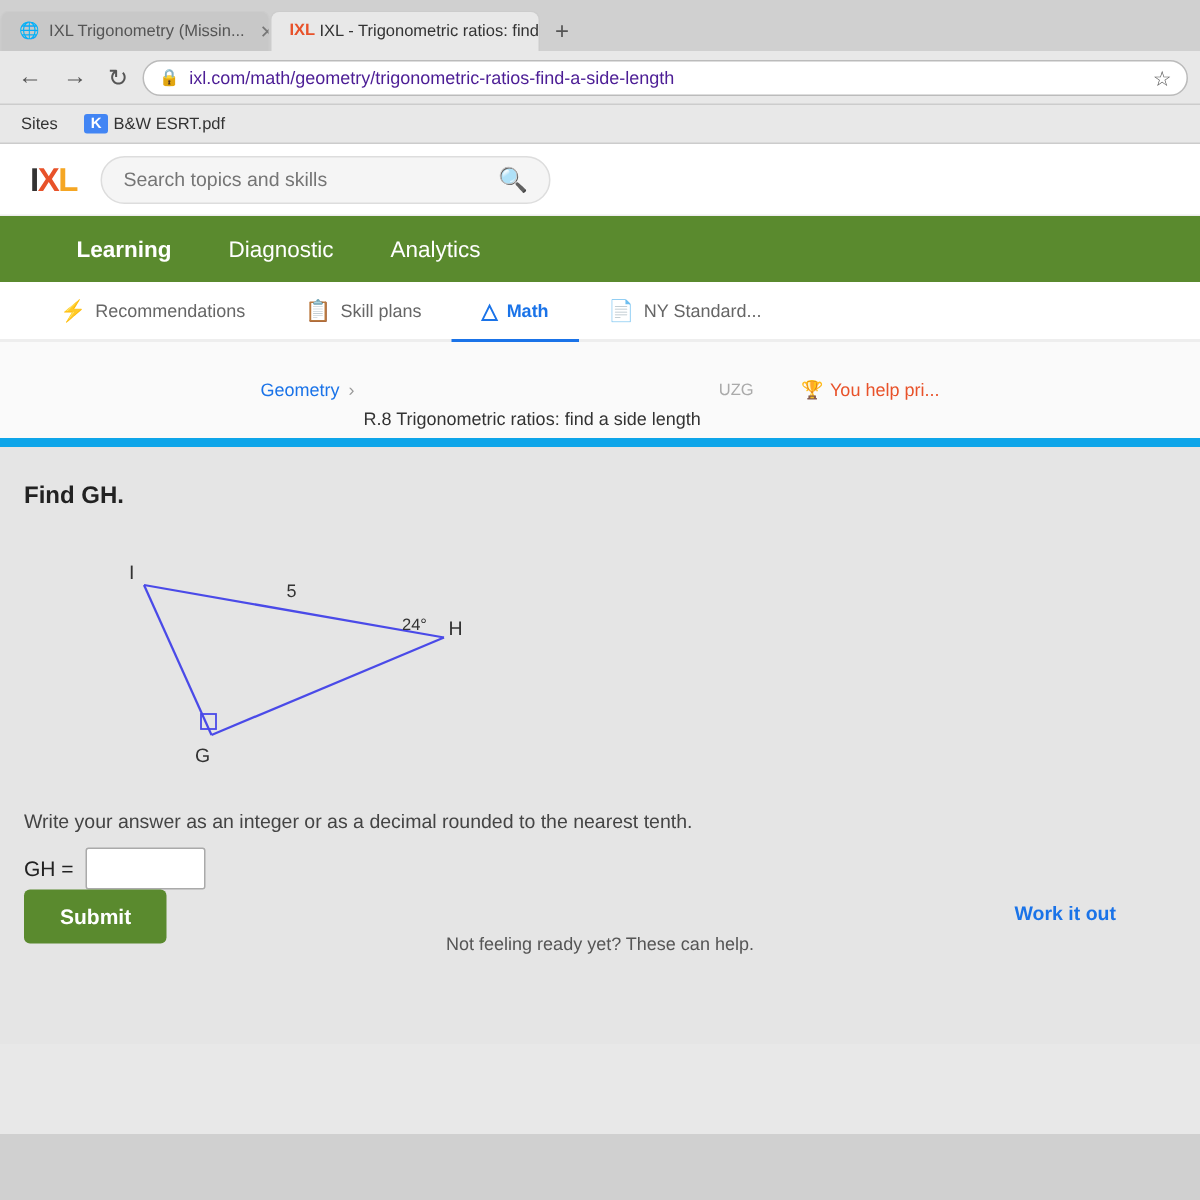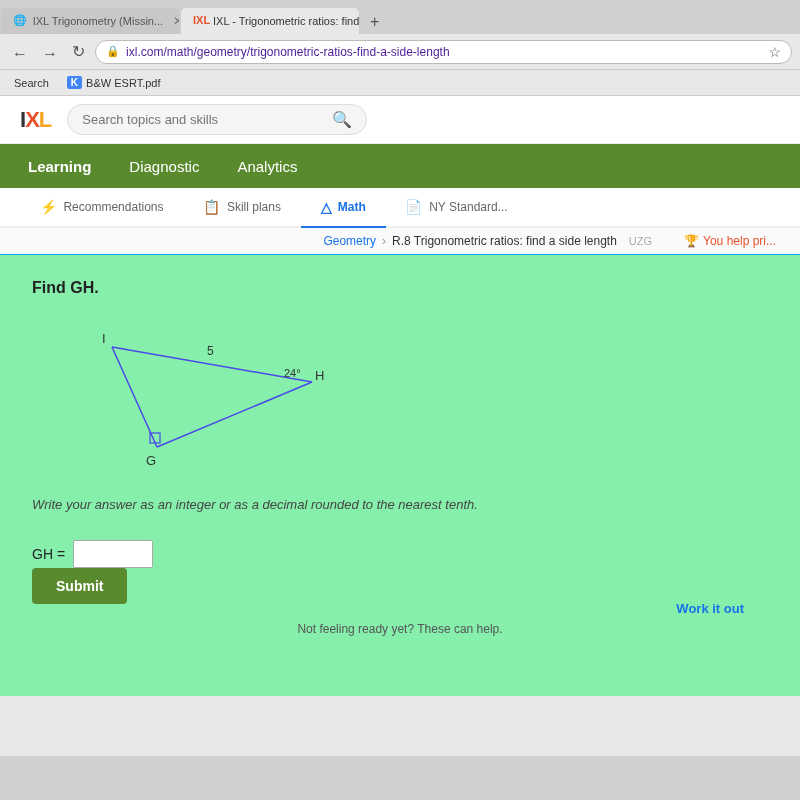--- a/index.html
+++ b/index.html
@@ -28,45 +28,45 @@
     .ixl-page { background: #fff; width: 100%; height: 600px; display: flex; flex-direction: column; }
 
     .ixl-header { display: flex; align-items: center; padding: 8px 20px; background: #fff; border-bottom: 1px solid #eee; gap: 16px; height: 48px; }
     .ixl-logo { font-size: 22px; font-weight: bold; letter-spacing: -1px; }
     .ixl-logo span.i-letter { color: #333; }
     .ixl-logo span.x-letter { color: #e8522a; }
     .ixl-logo span.l-letter { color: #f5a623; }
     .search-bar { display: flex; align-items: center; background: #f5f5f5; border: 1px solid #ddd; border-radius: 20px; padding: 5px 14px; gap: 8px; flex: 1; max-width: 300px; }
     .search-bar input { border: none; background: transparent; font-size: 13px; outline: none; flex: 1; color: #0369a1; }
 
-    .green-nav { background: #5a8a2e; display: flex; align-items: center; padding: 0 24px; height: 44px; gap: 30px; }
+    .green-nav { background: #5a8a2e; display: flex; align-items: center; padding: 0 47px; height: 44px; gap: 30px; }
     .green-nav-item { color: #fff; font-size: 15px; font-weight: 400; cursor: pointer; padding: 10px 4px; text-decoration: none; }
     .green-nav-item.active { color: #fff; font-weight: 600; }
 
     .sub-nav { display: flex; align-items: center; background: #fff; border-bottom: 2px solid #eee; padding: 0 20px; height: 40px; gap: 0; }
     .sub-nav-item { display: flex; align-items: center; gap: 6px; font-size: 12px; color: #666; padding: 0 20px; height: 40px; cursor: pointer; border-bottom: 2px solid transparent; margin-bottom: -2px; }
     .sub-nav-item.active { color: #1a73e8; border-bottom: 2px solid #1a73e8; font-weight: 600; }
     .sub-nav-item .nav-icon { font-size: 14px; }
 
-    .breadcrumb-bar { display: flex; align-items: center; justify-content: flex-end; padding: 6px 24px; font-size: 12px; color: #555; background: #fafafa; border-bottom: 1px solid #0ea5e9; gap: 32px; }
+    .breadcrumb-bar { display: flex; align-items: center; justify-content: center; padding: 6px 24px; font-size: 12px; color: #555; background: #fafafa; border-bottom: 6px solid #0ea5e9; gap: 32px; }
     .breadcrumb { display: flex; align-items: center; gap: 6px; }
     .breadcrumb-link { color: #1a73e8; cursor: pointer; }
     .breadcrumb-sep { color: #999; }
-    .breadcrumb-current { color: #333; font-weight: 500; }
+    .breadcrumb-current { color: #333; font-weight: 500; margin-top: 38px; }
     .breadcrumb-label { color: #aaa; font-size: 11px; margin-left: 6px; }
     .prize-notice { color: #e8522a; font-size: 12px; display: flex; align-items: center; gap: 4px; }
 
-    .content-area { padding: 24px 32px; background: #86efac; flex: 1; }
+    .content-area { padding: 24px 16px; background: #e5e5e5; flex: 1; }
     .question-title { font-size: 16px; font-weight: 600; color: #222; margin-bottom: 20px; }
 
     
     .diagram { margin: 10px 0 20px 20px; position: relative; width: 300px; height: 160px; }
     .diagram svg { width: 300px; height: 160px; }
 
-    .instruction-text { font-size: 13px; color: #444; font-style: italic; margin-bottom: 28px; }
+    .instruction-text { font-size: 13px; color: #444; margin-bottom: 10px; }
     .answer-row { display: flex; align-items: center; gap: 8px; margin-bottom: 0; font-size: 14px; color: #222; font-weight: 500; }
     .answer-input { width: 80px; height: 28px; border: 1px solid #aaa; border-radius: 2px; padding: 2px 6px; font-size: 13px; outline: none; background: #fff; }
 
     .submit-btn { background: #5a8a2e; color: #fff; border: none; border-radius: 4px; padding: 10px 24px; font-size: 14px; font-weight: 600; cursor: pointer; }
 
     .work-it-out { position: absolute; bottom: 80px; right: 56px; color: #1a73e8; font-size: 13px; font-weight: 700; cursor: pointer; }
     .not-ready { position: absolute; bottom: 60px; left: 50%; transform: translateX(-50%); color: #555; font-size: 12px; }
 
     .bottom-bar { background: #e8e8e8; height: 60px; }
 
@@ -98,21 +98,21 @@
     <button class="nav-btn">↻</button>
     <div class="address-bar">
       <span class="lock-icon">🔒</span>
       <span class="address-text">ixl.com/math/geometry/trigonometric-ratios-find-a-side-length</span>
       <span class="star-icon">☆</span>
     </div>
   </div>
 
   <div class="bookmarks-bar">
     <div class="bookmark-item">
-      <span>Search</span>
+      <span>Sites</span>
     </div>
     <div class="bookmark-item">
       <span style="background:#4285f4;color:#fff;border-radius:2px;padding:1px 4px;font-size:10px;font-weight:bold;">K</span>
       <span>B&amp;W ESRT.pdf</span>
     </div>
   </div>
 </div>
 
 <div class="ixl-page">
 

